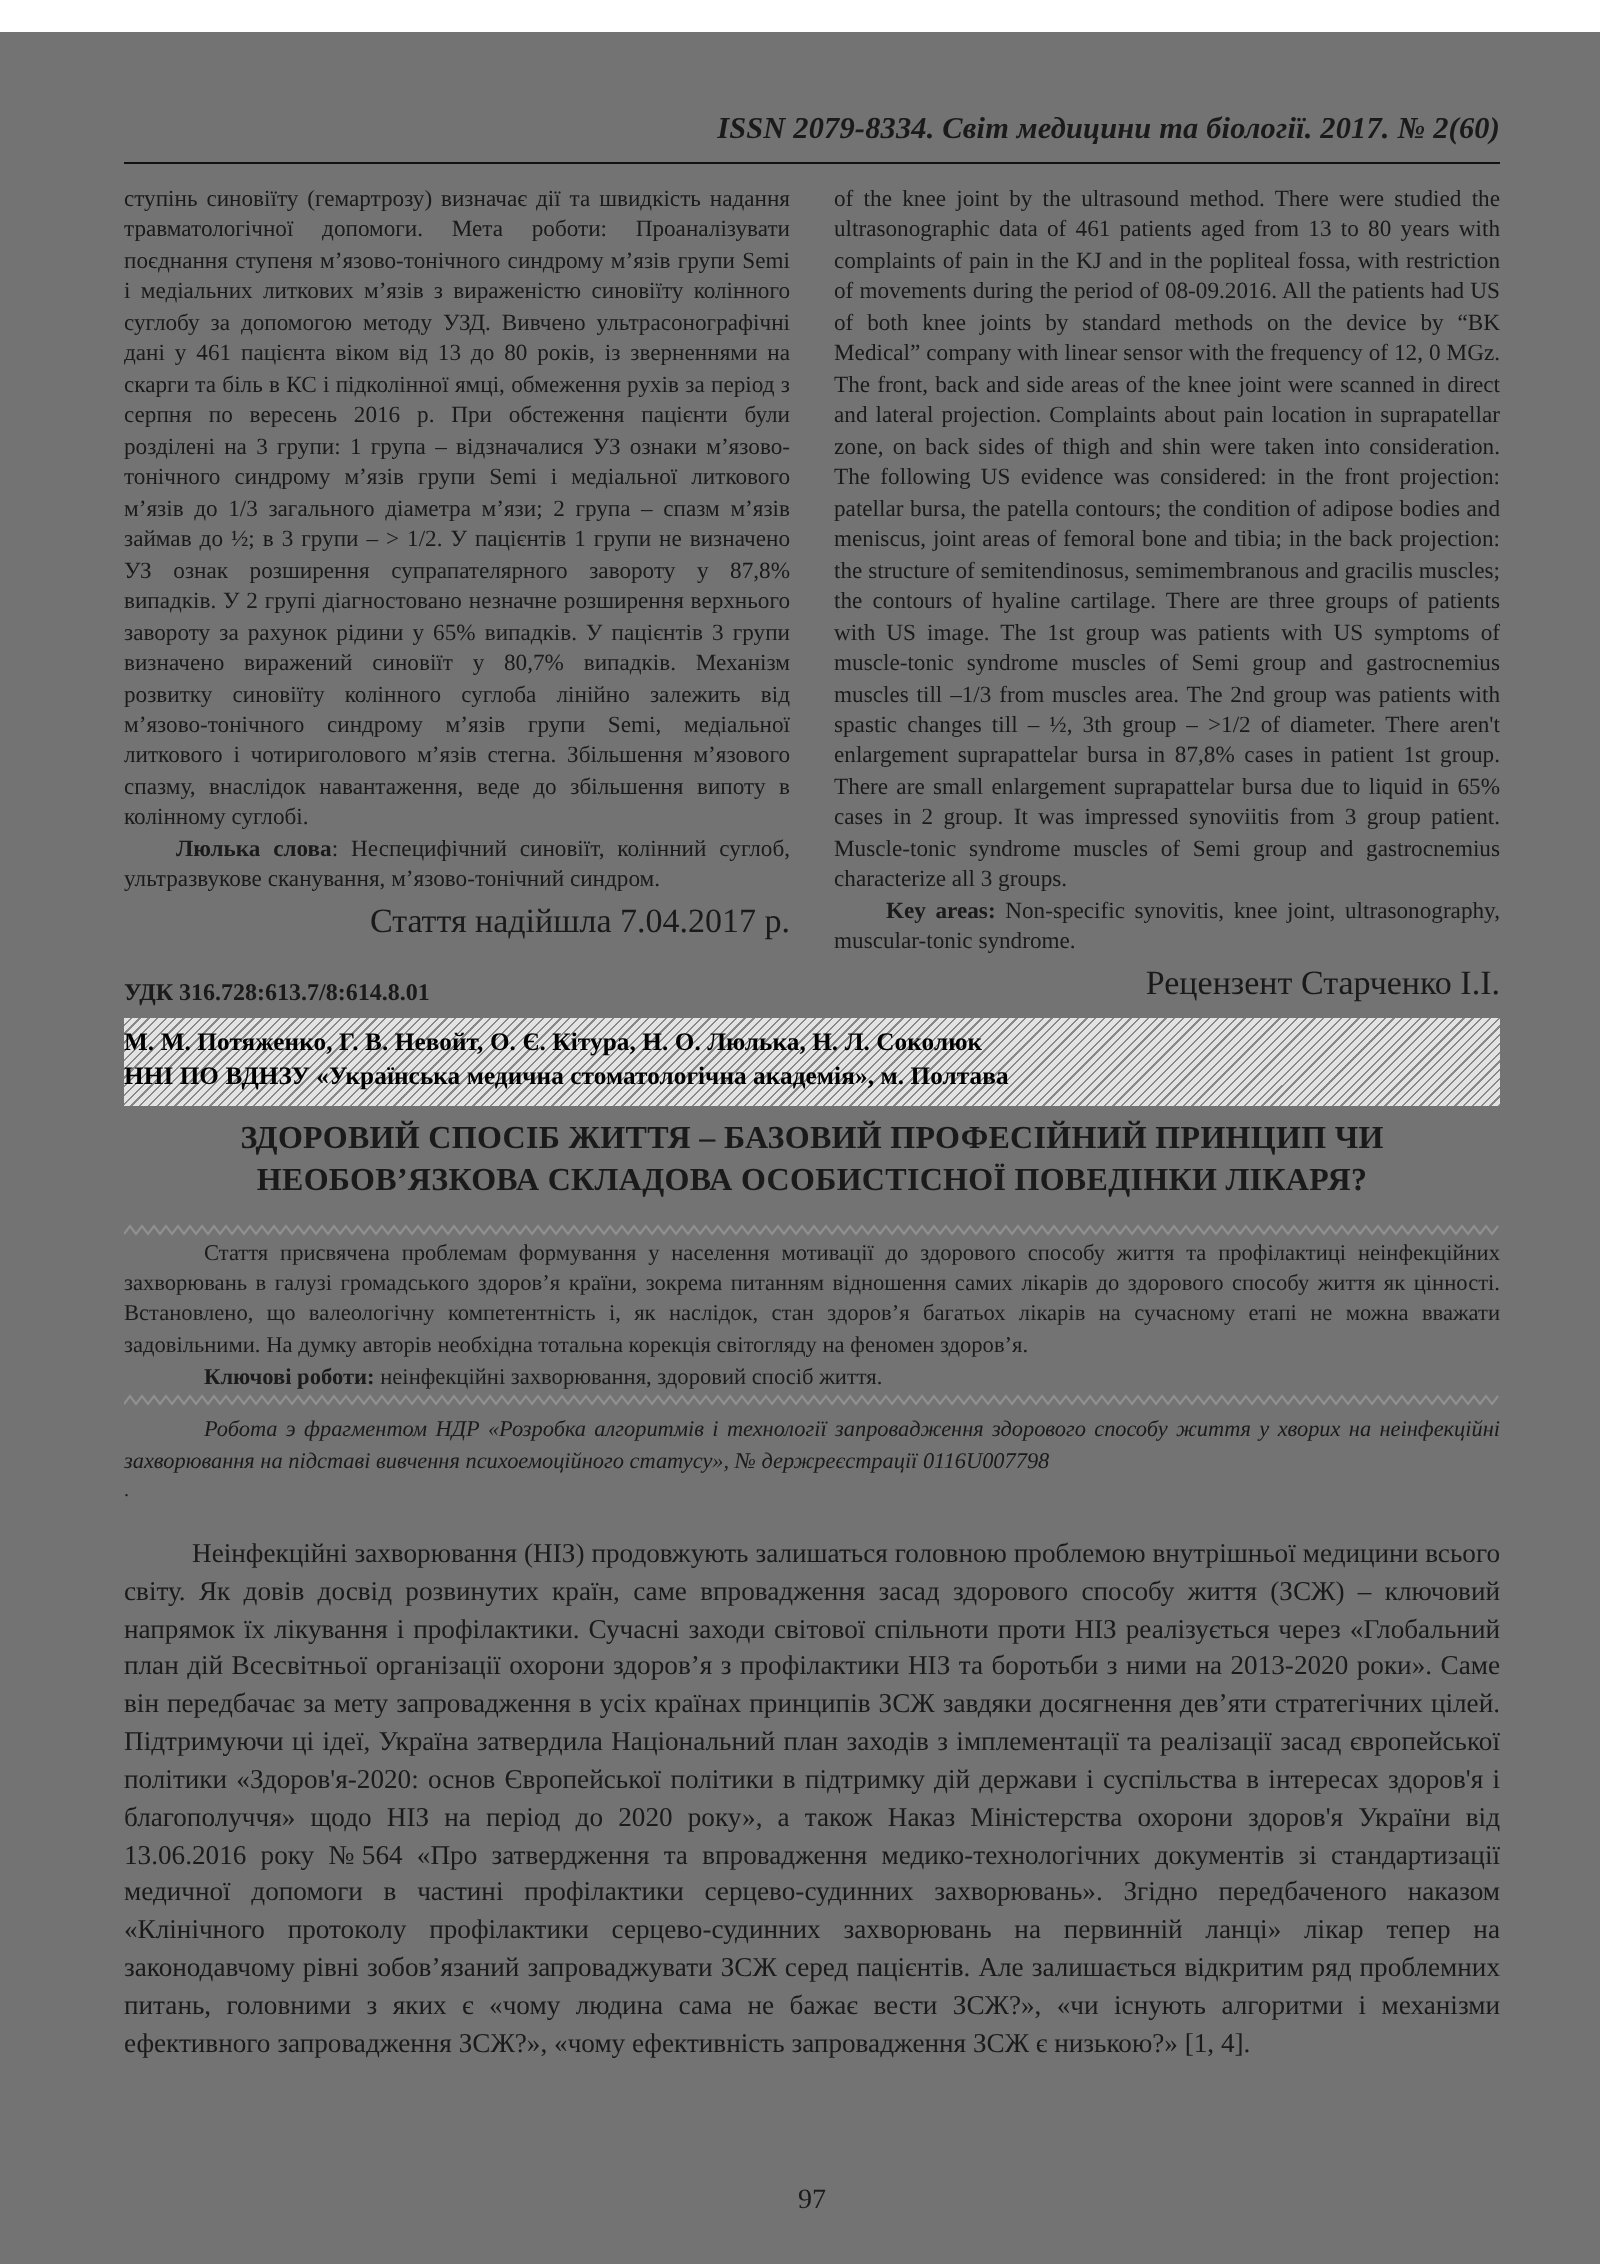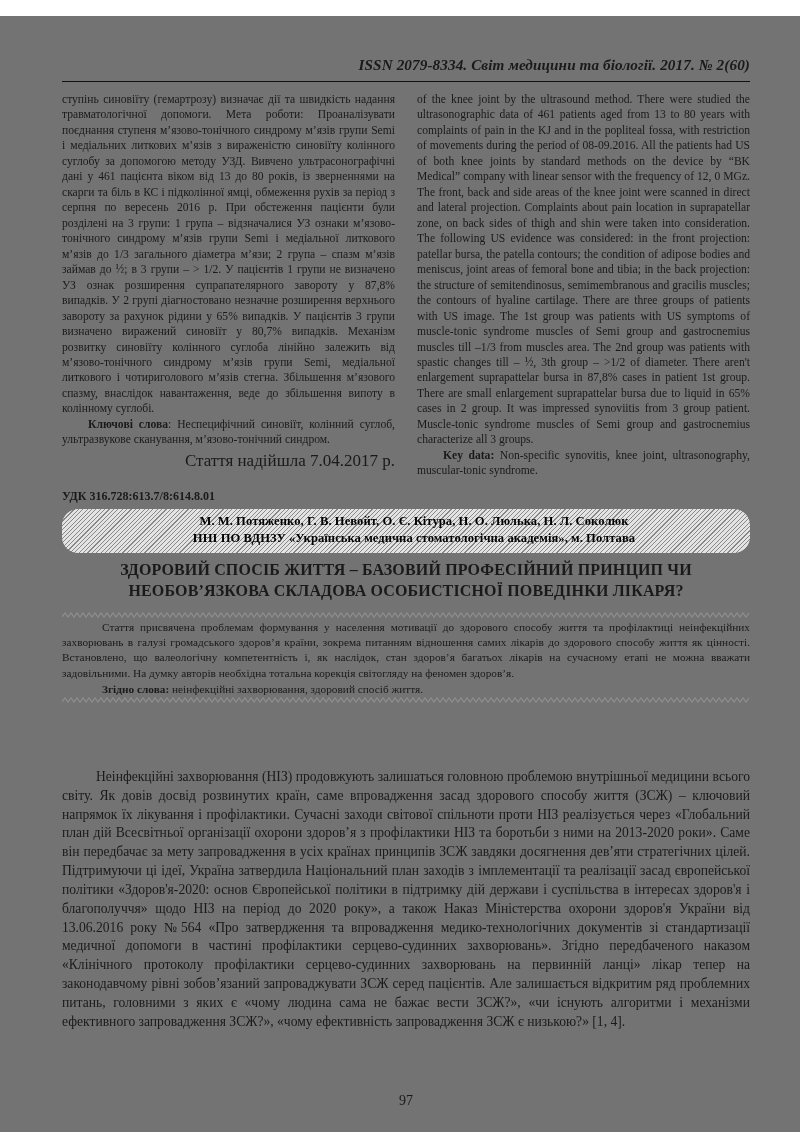--- a/index.html
+++ b/index.html
@@ -90,31 +90,30 @@
     font-size: 12px;
     font-family: "Liberation Serif", "DejaVu Serif", serif;
   }
 
   
   .author-band {
     position: absolute;
     top: 493px;
     left: 0;
     width: 688px;
-    padding: 4px 0 5px 16px;
+    padding: 4px 0 5px 0;
     box-sizing: border-box;
-    text-align: center;
+    text-align: left;
     background-color: #e3e3e3;
     background-image: repeating-linear-gradient(
         -45deg,
         rgba(120,120,120,0.85) 0px,
         rgba(120,120,120,0.85) 0.8px,
         rgba(255,255,255,0) 0.8px,
         rgba(255,255,255,0) 3.1px);
-    border-radius: 16px;
   }
   .author-band .line {
     font-weight: bold;
     font-size: 12.6px;
     line-height: 1.38;
     color: #000;
     letter-spacing: 0.05px;
   }
 
   
@@ -197,27 +196,28 @@
 <div class="page">
   <div class="sheet">
 
     <div class="running-head">ISSN 2079-8334. Світ медицини та біології. 2017. № 2(60)</div>
     <div class="head-rule"></div>
 
     <div class="cols">
 
       <div class="col">
         <p>ступінь синовіїту (гемартрозу) визначає дії та швидкість надання травматологічної допомоги. Мета роботи: Проаналізувати поєднання ступеня м’язово-тонічного синдрому м’язів групи Semi і медіальних литкових м’язів з вираженістю синовіїту колінного суглобу за допомогою методу УЗД. Вивчено ультрасонографічні дані у 461 пацієнта віком від 13 до 80 років, із зверненнями на скарги та біль в КС і підколінної ямці, обмеження рухів за період з серпня по вересень 2016 р. При обстеження пацієнти були розділені на 3 групи: 1 група – відзначалися УЗ ознаки м’язово-тонічного синдрому м’язів групи Semi і медіальної литкового м’язів до 1/3 загального діаметра м’язи; 2 група – спазм м’язів займав до ½; в 3 групи – &gt; 1/2. У пацієнтів 1 групи не визначено УЗ ознак розширення супрапателярного завороту у 87,8% випадків. У 2 групі діагностовано незначне розширення верхнього завороту за рахунок рідини у 65% випадків. У пацієнтів 3 групи визначено виражений синовіїт у 80,7% випадків. Механізм розвитку синовіїту колінного суглоба лінійно залежить від м’язово-тонічного синдрому м’язів групи Semi, медіальної литкового і чотириголового м’язів стегна. Збільшення м’язового спазму, внаслідок навантаження, веде до збільшення випоту в колінному суглобі.</p>
-        <p class="ind"><b class="kw">Ключові слова</b><span>: Неспецифічний синовіїт, колінний суглоб, ультразвукове сканування, м’язово-тонічний синдром.</span></p>
+        <p class="ind"><b class="kw">Люлька слова</b><span>: Неспецифічний синовіїт, колінний суглоб, ультразвукове сканування, м’язово-тонічний синдром.</span></p>
         <div class="sig">Стаття надійшла 7.04.2017 р.</div>
       </div>
 
       <div class="col">
         <p>of the knee joint by the ultrasound method. There were studied the ultrasonographic data of 461 patients aged from 13 to 80 years with complaints of pain in the KJ and in the popliteal fossa, with restriction of movements during the period of 08-09.2016. All the patients had US of both knee joints by standard methods on the device by “BK Medical” company with linear sensor with the frequency of 12, 0 MGz. The front, back and side areas of the knee joint were scanned in direct and lateral projection. Complaints about pain location in suprapatellar zone, on back sides of thigh and shin were taken into consideration. The following US evidence was considered: in the front projection: patellar bursa, the patella contours; the condition of adipose bodies and meniscus, joint areas of femoral bone and tibia; in the back projection: the structure of semitendinosus, semimembranous and gracilis muscles; the contours of hyaline cartilage. There are three groups of patients with US image. The 1st group was patients with US symptoms of muscle-tonic syndrome muscles of Semi group and gastrocnemius muscles till –1/3 from muscles area. The 2nd group was patients with spastic changes till – ½, 3th group – &gt;1/2 of diameter. There aren't enlargement suprapattelar bursa in 87,8% cases in patient 1st group. There are small enlargement suprapattelar bursa due to liquid in 65% cases in 2 group. It was impressed synoviitis from 3 group patient. Muscle-tonic syndrome muscles of Semi group and gastrocnemius characterize all 3 groups.</p>
-        <p class="ind"><b class="kw">Key data:</b><span> Non-specific synovitis, knee joint, ultrasonography, muscular-tonic syndrome.</span></p>
+        <p class="ind"><b class="kw">Key areas:</b><span> Non-specific synovitis, knee joint, ultrasonography, muscular-tonic syndrome.</span></p>
+        <div class="sig">Рецензент Старченко І.І.</div>
       </div>
 
     </div>
 
     <div class="udc">УДК 316.728:613.7/8:614.8.01</div>
 
     <div class="author-band">
       <div class="line">М. М. Потяженко, Г. В. Невойт, О. Є. Кітура, Н. О. Люлька, Н. Л. Соколюк</div>
       <div class="line">ННІ ПО ВДНЗУ «Українська медична стоматологічна академія», м. Полтава</div>
     </div>
@@ -225,29 +225,33 @@
     <div class="article-title">ЗДОРОВИЙ СПОСІБ ЖИТТЯ – БАЗОВИЙ ПРОФЕСІЙНИЙ ПРИНЦИП ЧИ НЕОБОВ’ЯЗКОВА СКЛАДОВА ОСОБИСТІСНОЇ ПОВЕДІНКИ ЛІКАРЯ?</div>
 
     <div class="zigzag" style="top:596px">
       <svg width="688" height="7" viewBox="0 0 688 7" preserveAspectRatio="none" aria-hidden="true">
         <path d="M0 5 L3 1 L6 5 L9 1 L12 5 L15 1 L18 5 L21 1 L24 5 L27 1 L30 5 L33 1 L36 5 L39 1 L42 5 L45 1 L48 5 L51 1 L54 5 L57 1 L60 5 L63 1 L66 5 L69 1 L72 5 L75 1 L78 5 L81 1 L84 5 L87 1 L90 5 L93 1 L96 5 L99 1 L102 5 L105 1 L108 5 L111 1 L114 5 L117 1 L120 5 L123 1 L126 5 L129 1 L132 5 L135 1 L138 5 L141 1 L144 5 L147 1 L150 5 L153 1 L156 5 L159 1 L162 5 L165 1 L168 5 L171 1 L174 5 L177 1 L180 5 L183 1 L186 5 L189 1 L192 5 L195 1 L198 5 L201 1 L204 5 L207 1 L210 5 L213 1 L216 5 L219 1 L222 5 L225 1 L228 5 L231 1 L234 5 L237 1 L240 5 L243 1 L246 5 L249 1 L252 5 L255 1 L258 5 L261 1 L264 5 L267 1 L270 5 L273 1 L276 5 L279 1 L282 5 L285 1 L288 5 L291 1 L294 5 L297 1 L300 5 L303 1 L306 5 L309 1 L312 5 L315 1 L318 5 L321 1 L324 5 L327 1 L330 5 L333 1 L336 5 L339 1 L342 5 L345 1 L348 5 L351 1 L354 5 L357 1 L360 5 L363 1 L366 5 L369 1 L372 5 L375 1 L378 5 L381 1 L384 5 L387 1 L390 5 L393 1 L396 5 L399 1 L402 5 L405 1 L408 5 L411 1 L414 5 L417 1 L420 5 L423 1 L426 5 L429 1 L432 5 L435 1 L438 5 L441 1 L444 5 L447 1 L450 5 L453 1 L456 5 L459 1 L462 5 L465 1 L468 5 L471 1 L474 5 L477 1 L480 5 L483 1 L486 5 L489 1 L492 5 L495 1 L498 5 L501 1 L504 5 L507 1 L510 5 L513 1 L516 5 L519 1 L522 5 L525 1 L528 5 L531 1 L534 5 L537 1 L540 5 L543 1 L546 5 L549 1 L552 5 L555 1 L558 5 L561 1 L564 5 L567 1 L570 5 L573 1 L576 5 L579 1 L582 5 L585 1 L588 5 L591 1 L594 5 L597 1 L600 5 L603 1 L606 5 L609 1 L612 5 L615 1 L618 5 L621 1 L624 5 L627 1 L630 5 L633 1 L636 5 L639 1 L642 5 L645 1 L648 5 L651 1 L654 5 L657 1 L660 5 L663 1 L666 5 L669 1 L672 5 L675 1 L678 5 L681 1 L684 5 L687 1" fill="none" stroke="#9a9a9a" stroke-width="1.1"></path>
       </svg>
     </div>
 
     <div class="abstract" style="top:604px">
       <p class="first">Стаття присвячена проблемам формування у населення мотивації до здорового способу життя та профілактиці неінфекційних захворювань в галузі громадського здоров’я країни, зокрема питанням відношення самих лікарів до здорового способу життя як цінності. Встановлено, що валеологічну компетентність і, як наслідок, стан здоров’я багатьох лікарів на сучасному етапі не можна вважати задовільними. На думку авторів необхідна тотальна корекція світогляду на феномен здоров’я.</p>
-      <p class="kwline"><b class="kw">Згідно слова:</b><span> неінфекційні захворювання, здоровий спосіб життя.</span></p>
+      <p class="kwline"><b class="kw">Ключові роботи:</b><span> неінфекційні захворювання, здоровий спосіб життя.</span></p>
     </div>
 
     <div class="zigzag" style="top:681px">
       <svg width="688" height="7" viewBox="0 0 688 7" preserveAspectRatio="none" aria-hidden="true">
         <path d="M0 5 L3 1 L6 5 L9 1 L12 5 L15 1 L18 5 L21 1 L24 5 L27 1 L30 5 L33 1 L36 5 L39 1 L42 5 L45 1 L48 5 L51 1 L54 5 L57 1 L60 5 L63 1 L66 5 L69 1 L72 5 L75 1 L78 5 L81 1 L84 5 L87 1 L90 5 L93 1 L96 5 L99 1 L102 5 L105 1 L108 5 L111 1 L114 5 L117 1 L120 5 L123 1 L126 5 L129 1 L132 5 L135 1 L138 5 L141 1 L144 5 L147 1 L150 5 L153 1 L156 5 L159 1 L162 5 L165 1 L168 5 L171 1 L174 5 L177 1 L180 5 L183 1 L186 5 L189 1 L192 5 L195 1 L198 5 L201 1 L204 5 L207 1 L210 5 L213 1 L216 5 L219 1 L222 5 L225 1 L228 5 L231 1 L234 5 L237 1 L240 5 L243 1 L246 5 L249 1 L252 5 L255 1 L258 5 L261 1 L264 5 L267 1 L270 5 L273 1 L276 5 L279 1 L282 5 L285 1 L288 5 L291 1 L294 5 L297 1 L300 5 L303 1 L306 5 L309 1 L312 5 L315 1 L318 5 L321 1 L324 5 L327 1 L330 5 L333 1 L336 5 L339 1 L342 5 L345 1 L348 5 L351 1 L354 5 L357 1 L360 5 L363 1 L366 5 L369 1 L372 5 L375 1 L378 5 L381 1 L384 5 L387 1 L390 5 L393 1 L396 5 L399 1 L402 5 L405 1 L408 5 L411 1 L414 5 L417 1 L420 5 L423 1 L426 5 L429 1 L432 5 L435 1 L438 5 L441 1 L444 5 L447 1 L450 5 L453 1 L456 5 L459 1 L462 5 L465 1 L468 5 L471 1 L474 5 L477 1 L480 5 L483 1 L486 5 L489 1 L492 5 L495 1 L498 5 L501 1 L504 5 L507 1 L510 5 L513 1 L516 5 L519 1 L522 5 L525 1 L528 5 L531 1 L534 5 L537 1 L540 5 L543 1 L546 5 L549 1 L552 5 L555 1 L558 5 L561 1 L564 5 L567 1 L570 5 L573 1 L576 5 L579 1 L582 5 L585 1 L588 5 L591 1 L594 5 L597 1 L600 5 L603 1 L606 5 L609 1 L612 5 L615 1 L618 5 L621 1 L624 5 L627 1 L630 5 L633 1 L636 5 L639 1 L642 5 L645 1 L648 5 L651 1 L654 5 L657 1 L660 5 L663 1 L666 5 L669 1 L672 5 L675 1 L678 5 L681 1 L684 5 L687 1" fill="none" stroke="#9a9a9a" stroke-width="1.1"></path>
       </svg>
     </div>
 
+    <div class="funding" style="top:692px">
+      <p class="first">Робота э фрагментом НДР «Розробка алгоритмів і технології запровадження здорового способу життя у хворих на неінфекційні захворювання на підставі вивчення психоемоційного статусу», № держреєстрації 0116U007798</p>
+      <p class="dot">.</p>
+    </div>
 
     <div class="body-text" style="top:752px">
       <p>Неінфекційні захворювання (НІЗ) продовжують залишаться головною проблемою внутрішньої медицини всього світу. Як довів досвід розвинутих країн, саме впровадження засад здорового способу життя (ЗСЖ) – ключовий напрямок їх лікування і профілактики. Сучасні заходи світової спільноти проти НІЗ реалізується через «Глобальний план дій Всесвітньої організації охорони здоров’я з профілактики НІЗ та боротьби з ними на 2013-2020 роки». Саме він передбачає за мету запровадження в усіх країнах принципів ЗСЖ завдяки досягнення дев’яти стратегічних цілей. Підтримуючи ці ідеї, Україна затвердила Національний план заходів з імплементації та реалізації засад європейської політики «Здоров'я-2020: основ Європейської політики в підтримку дій держави і суспільства в інтересах здоров'я і благополуччя» щодо НІЗ на період до 2020 року», а також Наказ Міністерства охорони здоров'я України від 13.06.2016 року №564 «Про затвердження та впровадження медико-технологічних документів зі стандартизації медичної допомоги в частині профілактики серцево-судинних захворювань». Згідно передбаченого наказом «Клінічного протоколу профілактики серцево-судинних захворювань на первинній ланці» лікар тепер на законодавчому рівні зобов’язаний запроваджувати ЗСЖ серед пацієнтів. Але залишається відкритим ряд проблемних питань, головними з яких є «чому людина сама не бажає вести ЗСЖ?», «чи існують алгоритми і механізми ефективного запровадження ЗСЖ?», «чому ефективність запровадження ЗСЖ є низькою?» [1, 4].</p>
     </div>
 
     <div class="folio" style="top:1077px">97</div>
 
   </div>
 </div>
 

